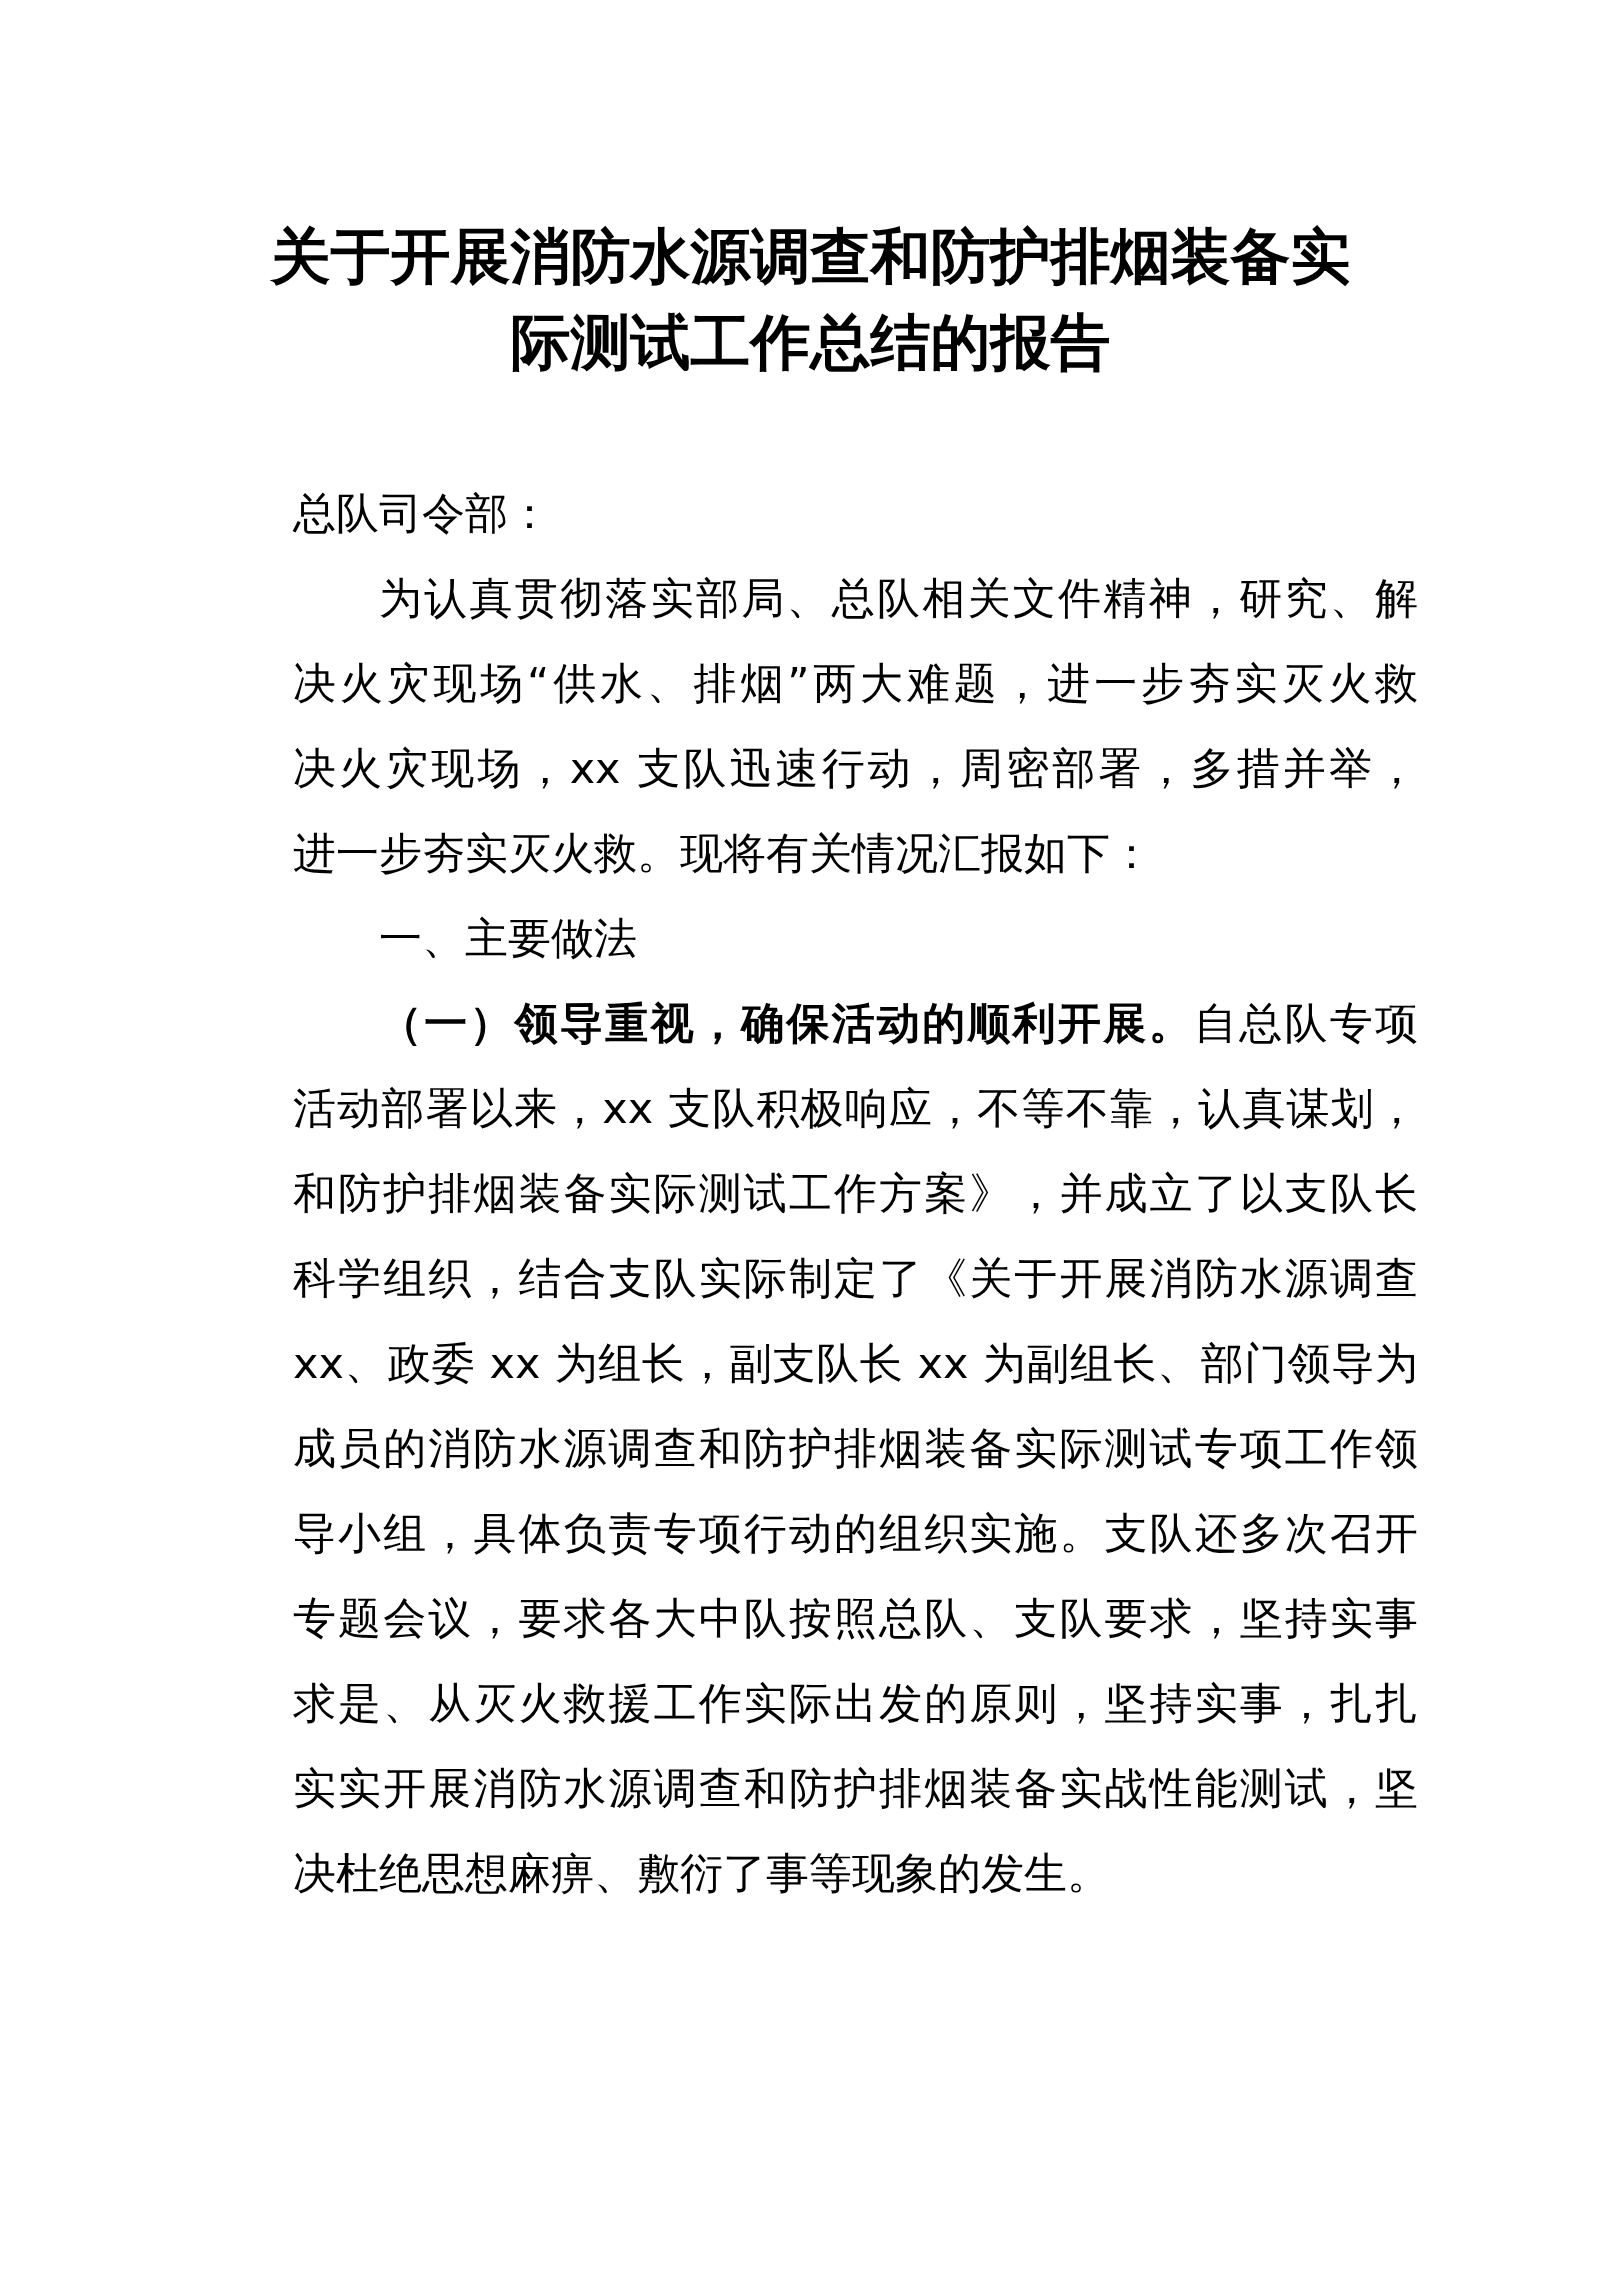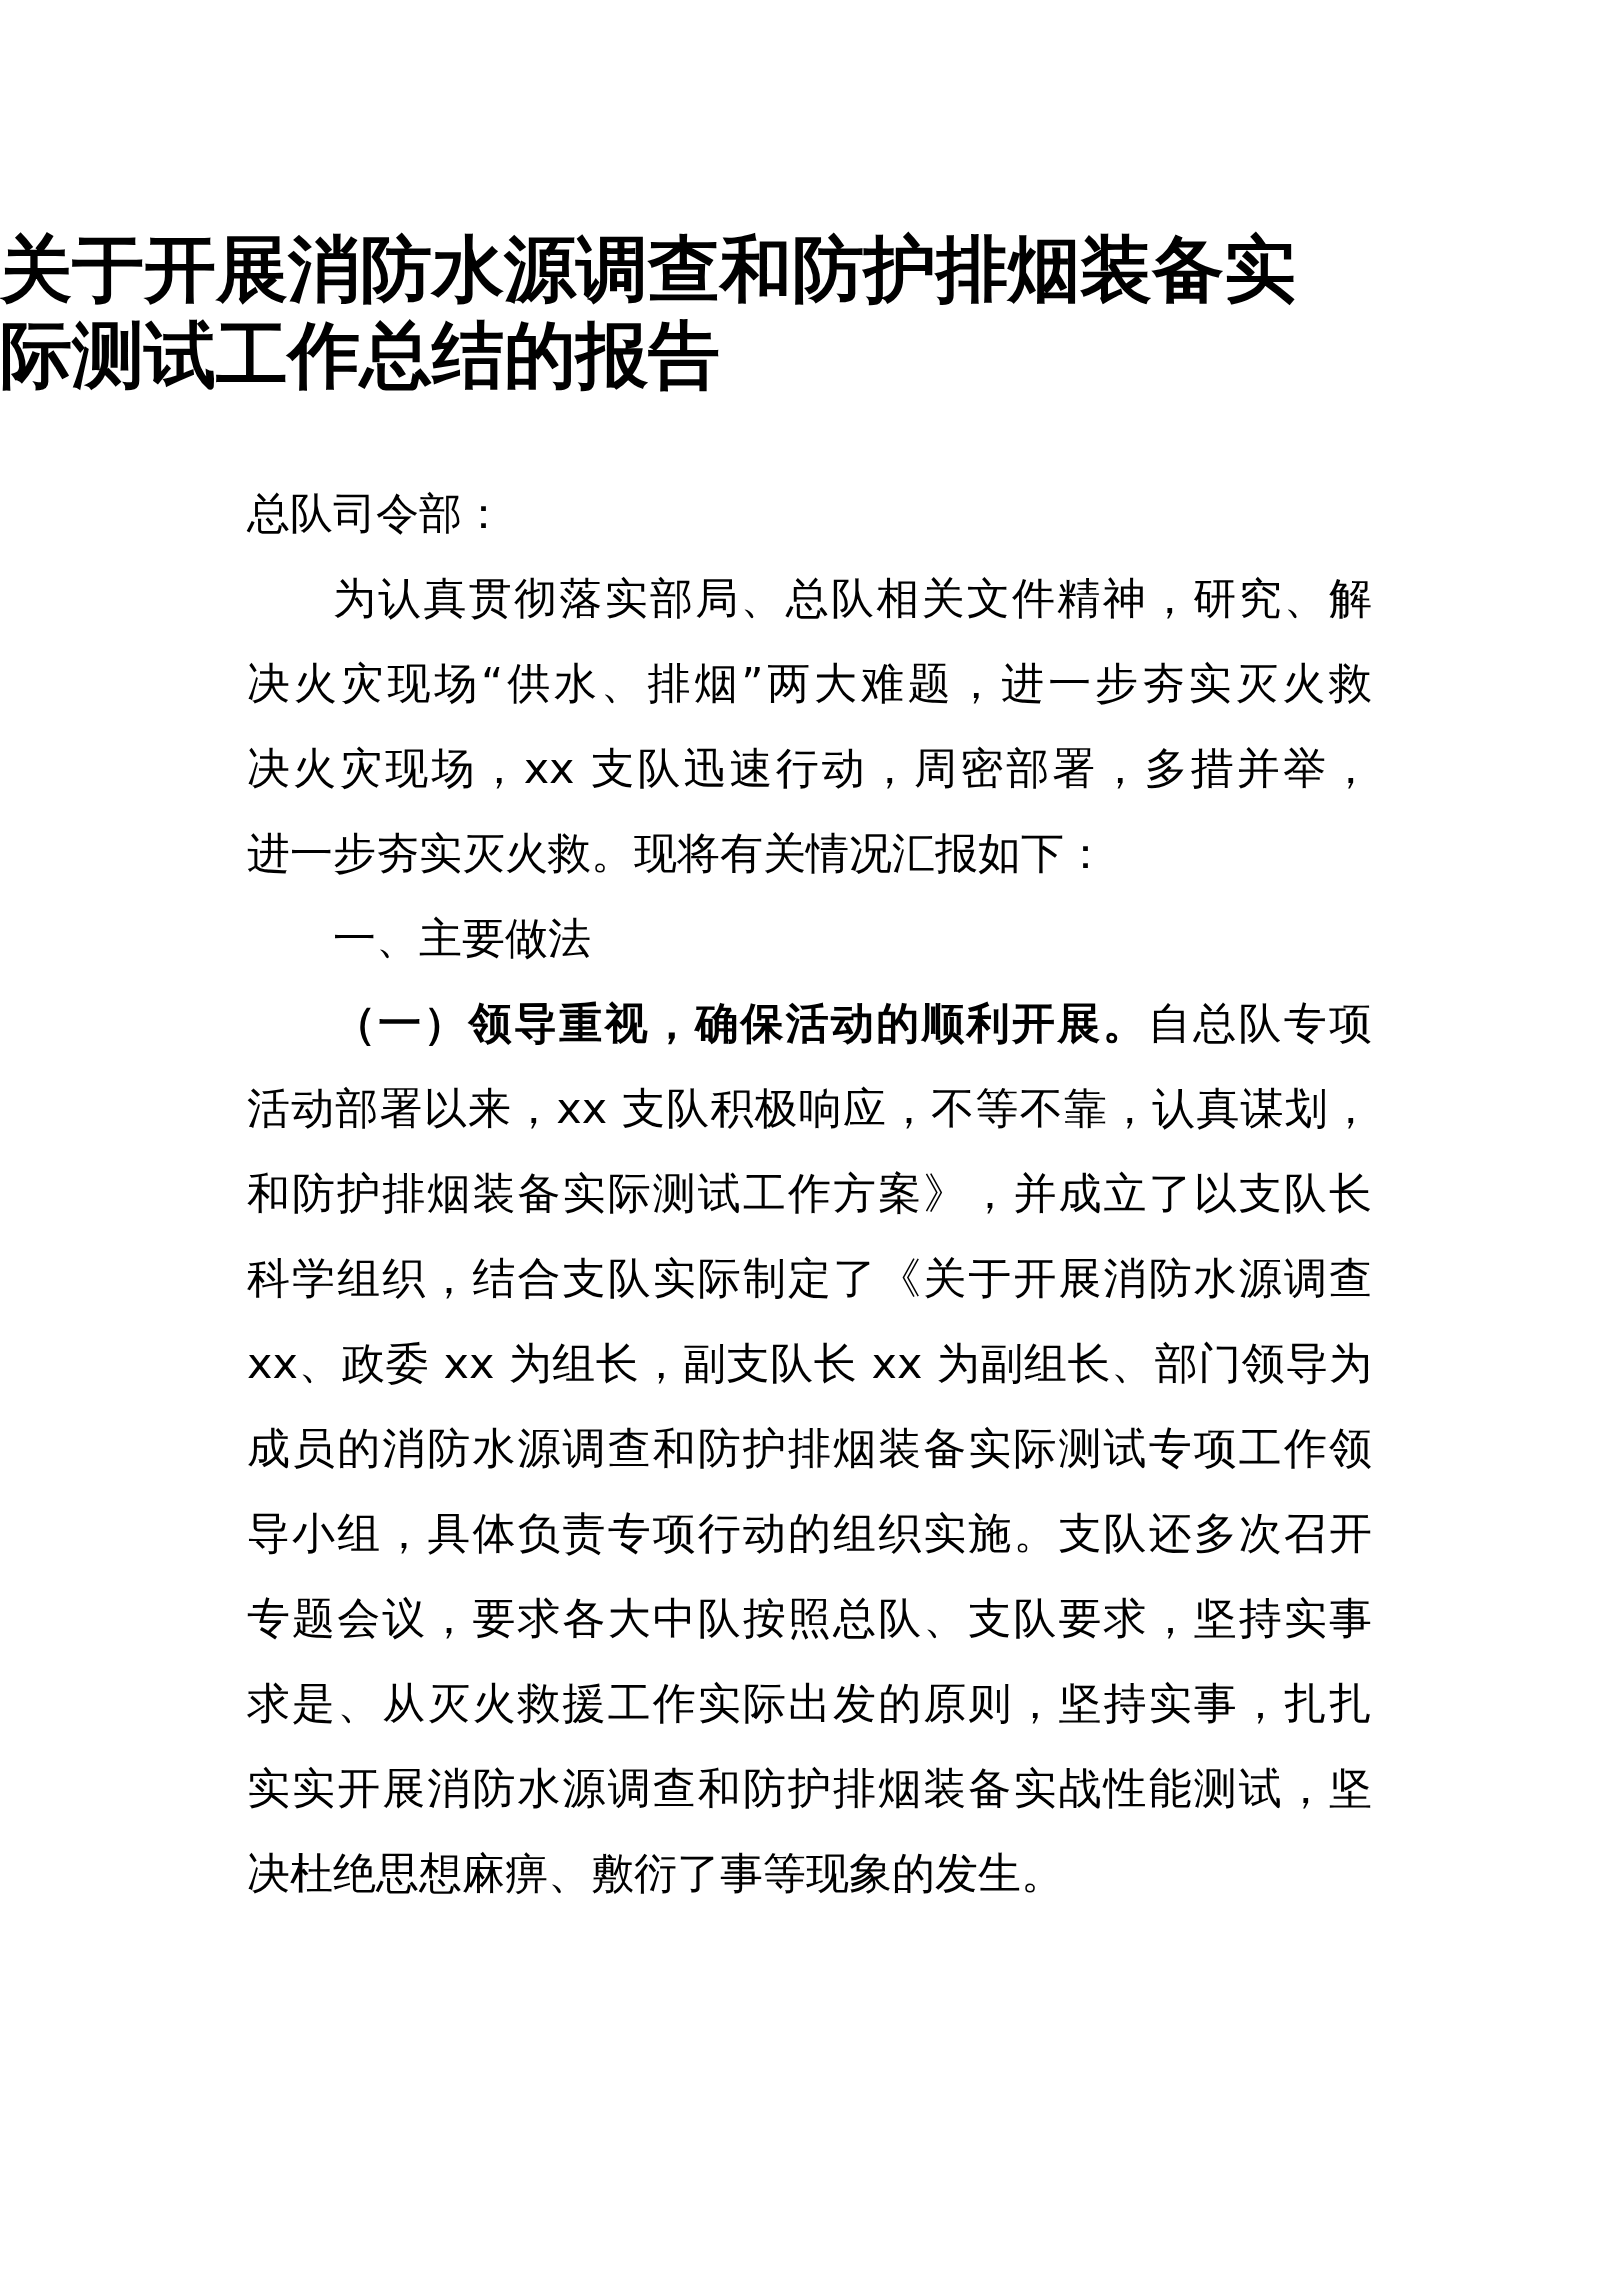--- a/index.html
+++ b/index.html
@@ -18,26 +18,26 @@
     position: absolute;
     left: 0;
     top: 0;
     width: 1621px;
     height: 2293px;
     background: #ffffff;
   }
   .title {
     position: absolute;
     left: 0;
-    top: 226px;
+    top: 213px;
     width: 1621px;
-    text-align: left;
+    text-align: center;
     font-family: "DejaVu Serif", "Liberation Serif", serif;
     font-weight: bold;
-    font-size: 72px;
+    font-size: 60px;
     line-height: 86px;
     letter-spacing: 0;
   }
   .title .tline {
     display: block;
     white-space: nowrap;
   }
   .body {
     position: absolute;
     left: 247px;
@@ -48,20 +48,21 @@
     line-height: 85px;
   }
   .line {
     display: block;
     width: 1125px;
     height: 85px;
     white-space: nowrap;
     overflow: visible;
     text-align: justify;
     text-align-last: justify;
+    margin-left: 46px;
   }
   .line.last {
     text-align: left;
     text-align-last: left;
   }
   .line.indent {
     padding-left: 86px;
     width: 1039px;
   }
   .bold {

